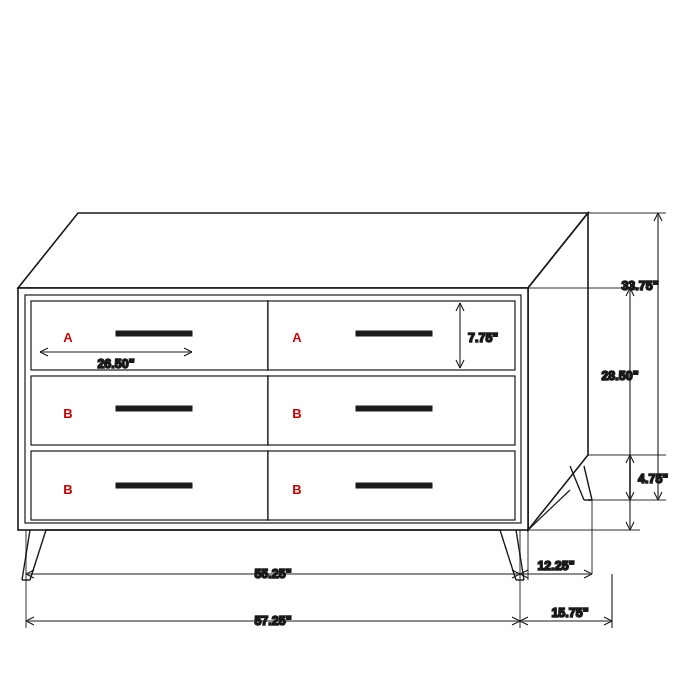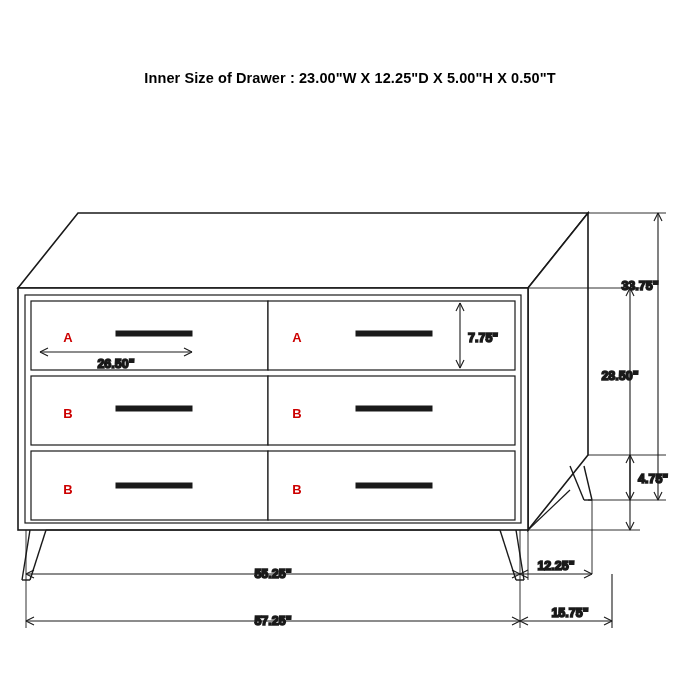--- a/index.html
+++ b/index.html
@@ -47,21 +47,20 @@
     font-size: 13px;
     font-weight: bold;
     fill: #cc0000;
   }
 </style>
 </head>
 <body>
 
 <div id="stage">
 
-  <div id="title">Inner Size of Drawer : 23.00"W X 12.25"D X 5.00"H X 0.50"T</div>
 
   <svg id="drawing" width="700" height="700" viewBox="0 0 700 700">
 
     <g fill="none" stroke="#1a1a1a" stroke-width="1.6" stroke-linejoin="miter">
 
       <g>
         <polygon points="18,288 78,213 588,213 528,288" fill="#ffffff" stroke="#1a1a1a" stroke-width="1.6"></polygon>
       </g>
 
       <g>

